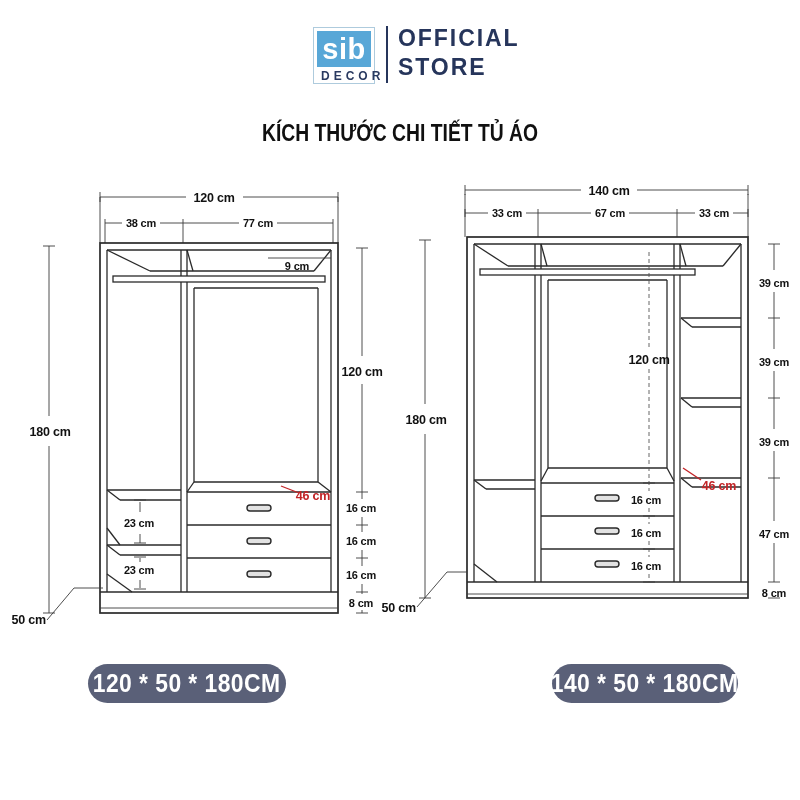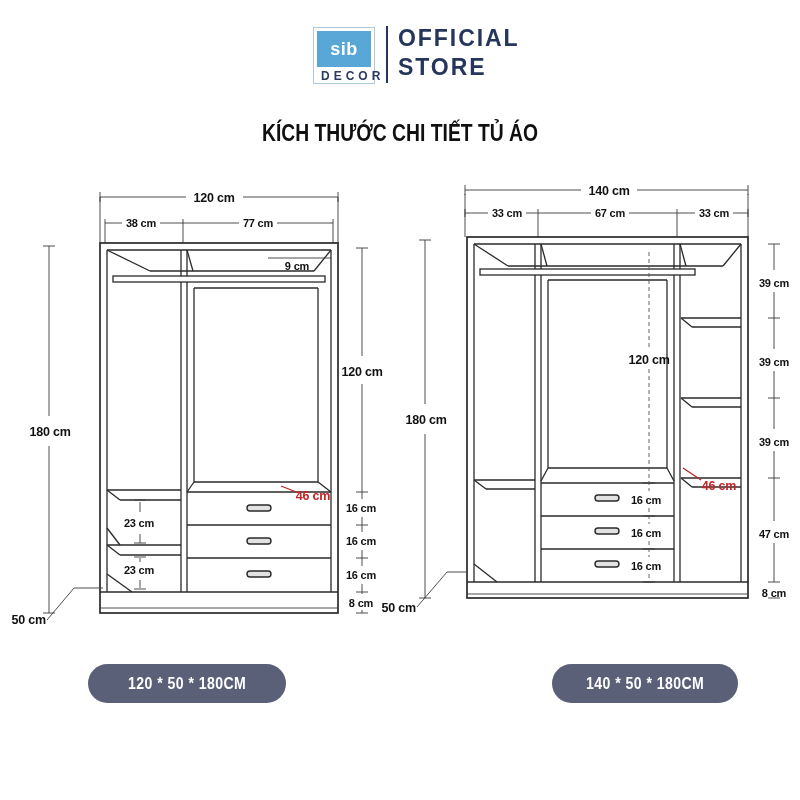--- a/index.html
+++ b/index.html
@@ -2,21 +2,21 @@
 <html><head>
 <meta charset="utf-8">
 <style>
   html,body{margin:0;padding:0;background:#ffffff;}
   body{width:800px;height:800px;position:relative;overflow:hidden;
        font-family:"Liberation Sans",sans-serif;color:#222;}
   
   .logo-box{position:absolute;left:313px;top:27px;width:62px;height:57px;
     border:1px solid #aecbdd;background:#fff;box-sizing:border-box;padding:3px;}
   .logo-blue{height:36px;background:#58a7d7;display:flex;align-items:center;justify-content:center;
-    color:#fff;font-size:18px;font-weight:700;letter-spacing:0.5px;}
+    color:#fff;font-size:29px;font-weight:700;letter-spacing:0.5px;}
   .logo-sub{margin-top:2px;text-align:right;font-size:12px;font-weight:700;
     letter-spacing:4px;color:#2a3a60;text-indent:4px;}
   .hdr-divider{position:absolute;left:386px;top:26px;width:2px;height:57px;background:#26355b;}
   .store-text{position:absolute;left:398px;top:23px;color:#26355b;font-size:24px;
     font-weight:600;letter-spacing:2px;line-height:29px;transform:scaleX(.96);transform-origin:left top;}
   
   .page-title{position:absolute;top:120px;left:0;width:800px;text-align:center;
     font-size:23px;font-weight:700;color:#101010;letter-spacing:0;
     transform:scaleX(.84);transform-origin:center top;white-space:nowrap;}
   
@@ -29,21 +29,21 @@
   .dimtxt{font-size:11px;font-weight:700;fill:#111;text-anchor:middle;letter-spacing:-0.2px;}
   .bigtxt{font-size:12.5px;font-weight:700;fill:#111;text-anchor:middle;letter-spacing:-0.2px;}
   .endtxt{text-anchor:end;}
   .redln{stroke:#c22427;stroke-width:1.3;fill:none;}
   .redtxt{font-size:12.5px;font-weight:700;fill:#c22427;text-anchor:middle;letter-spacing:-0.2px;}
   .handle{fill:#e2e2e2;stroke:#2a2a2a;stroke-width:1.4;}
   .rod{fill:#fff;stroke:#2a2a2a;stroke-width:1.3;}
   
   .badge{position:absolute;top:664px;height:39px;border-radius:20px;background:#5a6078;
     display:flex;align-items:center;justify-content:center;color:#fff;
-    font-size:16px;font-weight:700;}
+    font-size:26px;font-weight:700;}
   .badge span{transform:scaleX(.88);white-space:nowrap;letter-spacing:0.5px;}
   .badge-small{left:88px;width:198px;}
   .badge-large{left:552px;width:186px;}
 </style>
 </head>
 <body>
 
 <div class="logo-box">
   <div class="logo-blue">
     <span>sib</span>

